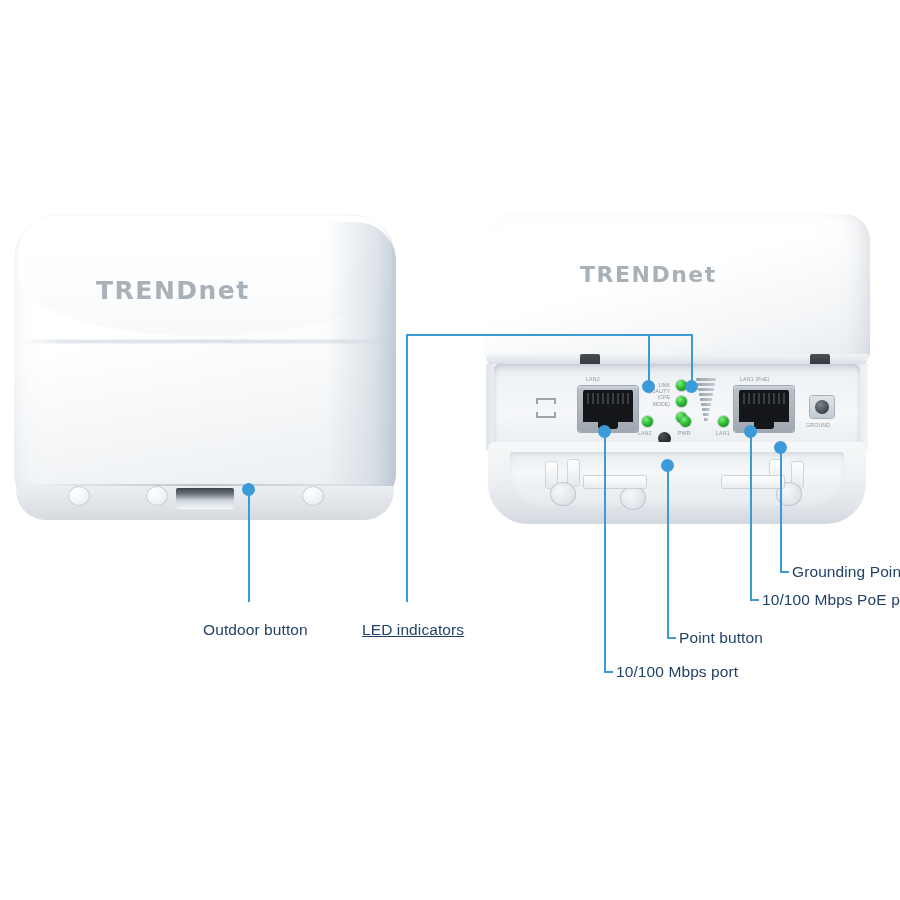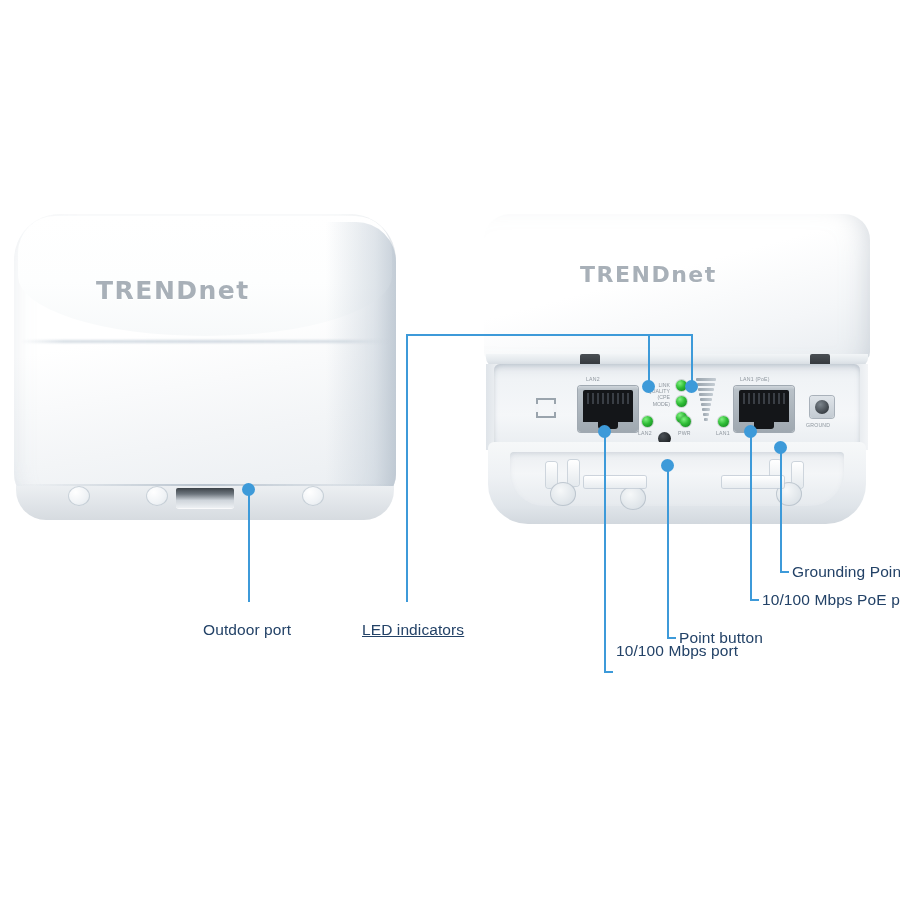--- a/index.html
+++ b/index.html
@@ -331,34 +331,34 @@
     <div class="bracket-tab" style="left:308px;top:248px;"></div>
     <div class="shell-hole" style="left:66px;top:268px;"></div>
     <div class="shell-hole" style="left:136px;top:272px;"></div>
     <div class="shell-hole" style="left:292px;top:268px;"></div>
     <div class="shell-slot" style="left:100px;top:262px;"></div>
     <div class="shell-slot" style="left:238px;top:262px;"></div>
   </div>
 
   <div class="cl-dot" style="left:242px;top:483px;"></div>
   <div class="cl-vline" style="left:248px;top:490px;height:112px;"></div>
-  <div class="callout-label" style="left:203px;top:621px;">Outdoor port</div>
+  <div class="callout-label" style="left:203px;top:621px;">Outdoor button</div>
 
   <div class="cl-vline" style="left:648px;top:334px;height:52px;"></div>
   <div class="cl-vline" style="left:691px;top:334px;height:52px;"></div>
   <div class="cl-dot" style="left:642px;top:380px;"></div>
   <div class="cl-dot" style="left:685px;top:380px;"></div>
   <div class="cl-hline" style="left:406px;top:334px;width:287px;"></div>
   <div class="cl-vline" style="left:406px;top:334px;height:268px;"></div>
   <div class="callout-label" style="left:362px;top:621px;text-decoration:underline;">LED indicators</div>
 
   <div class="cl-dot" style="left:598px;top:425px;"></div>
   <div class="cl-vline" style="left:604px;top:432px;height:240px;"></div>
   <div class="cl-hline" style="left:604px;top:671px;width:9px;"></div>
-  <div class="callout-label" style="left:616px;top:642px;">10/100 Mbps port</div>
+  <div class="callout-label" style="left:616px;top:663px;">10/100 Mbps port</div>
 
   <div class="cl-dot" style="left:661px;top:459px;"></div>
   <div class="cl-vline" style="left:667px;top:466px;height:172px;"></div>
   <div class="cl-hline" style="left:667px;top:637px;width:9px;"></div>
   <div class="callout-label" style="left:679px;top:629px;">Point button</div>
 
   <div class="cl-dot" style="left:744px;top:425px;"></div>
   <div class="cl-vline" style="left:750px;top:432px;height:168px;"></div>
   <div class="cl-hline" style="left:750px;top:599px;width:9px;"></div>
   <div class="callout-label" style="left:762px;top:591px;">10/100 Mbps PoE port</div>

